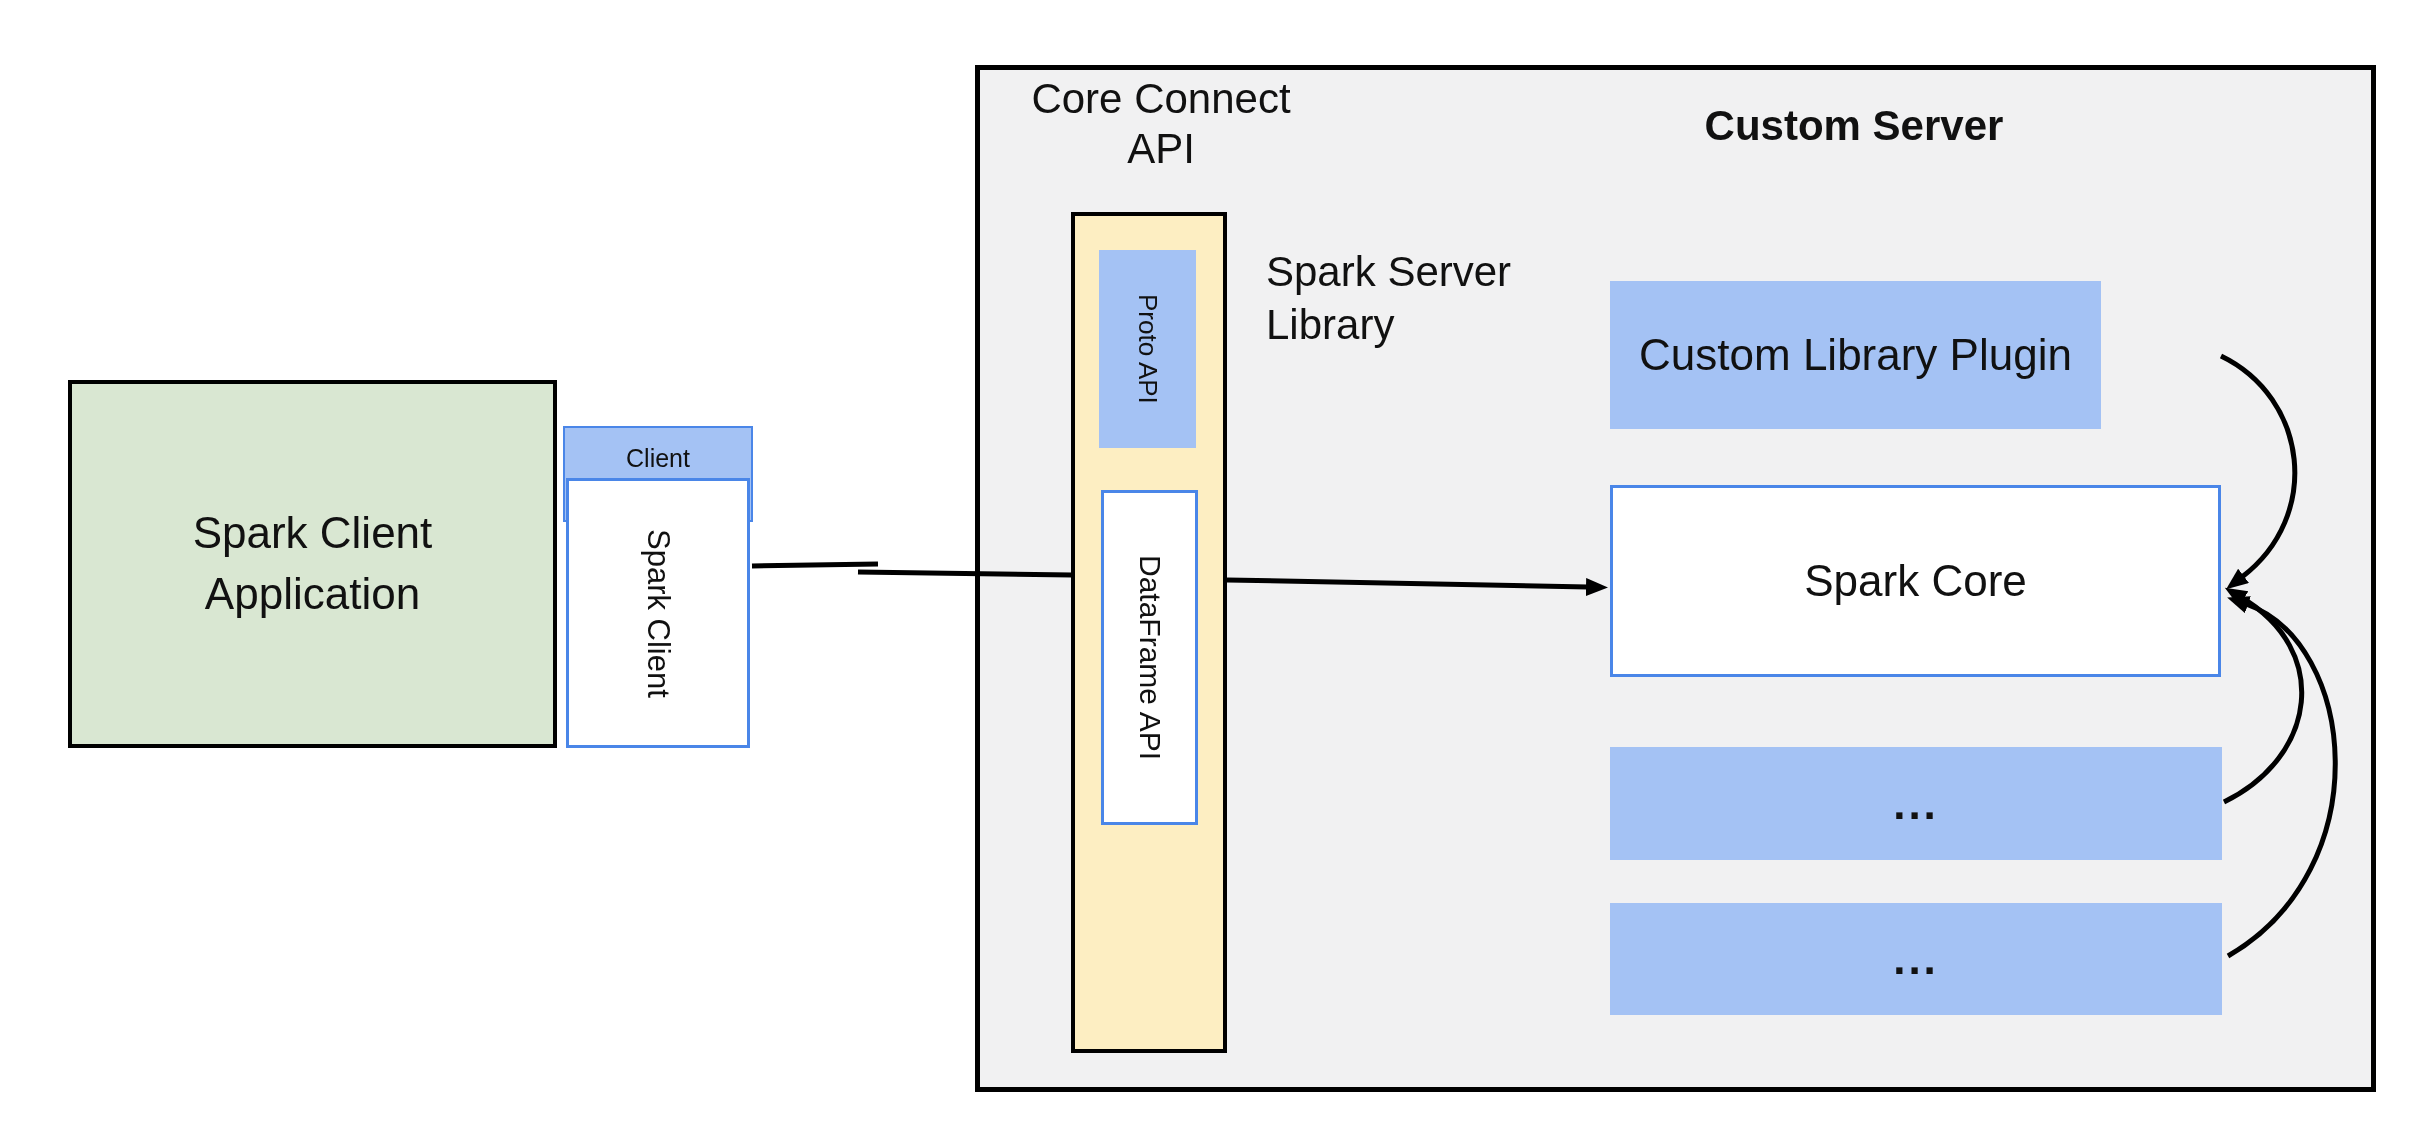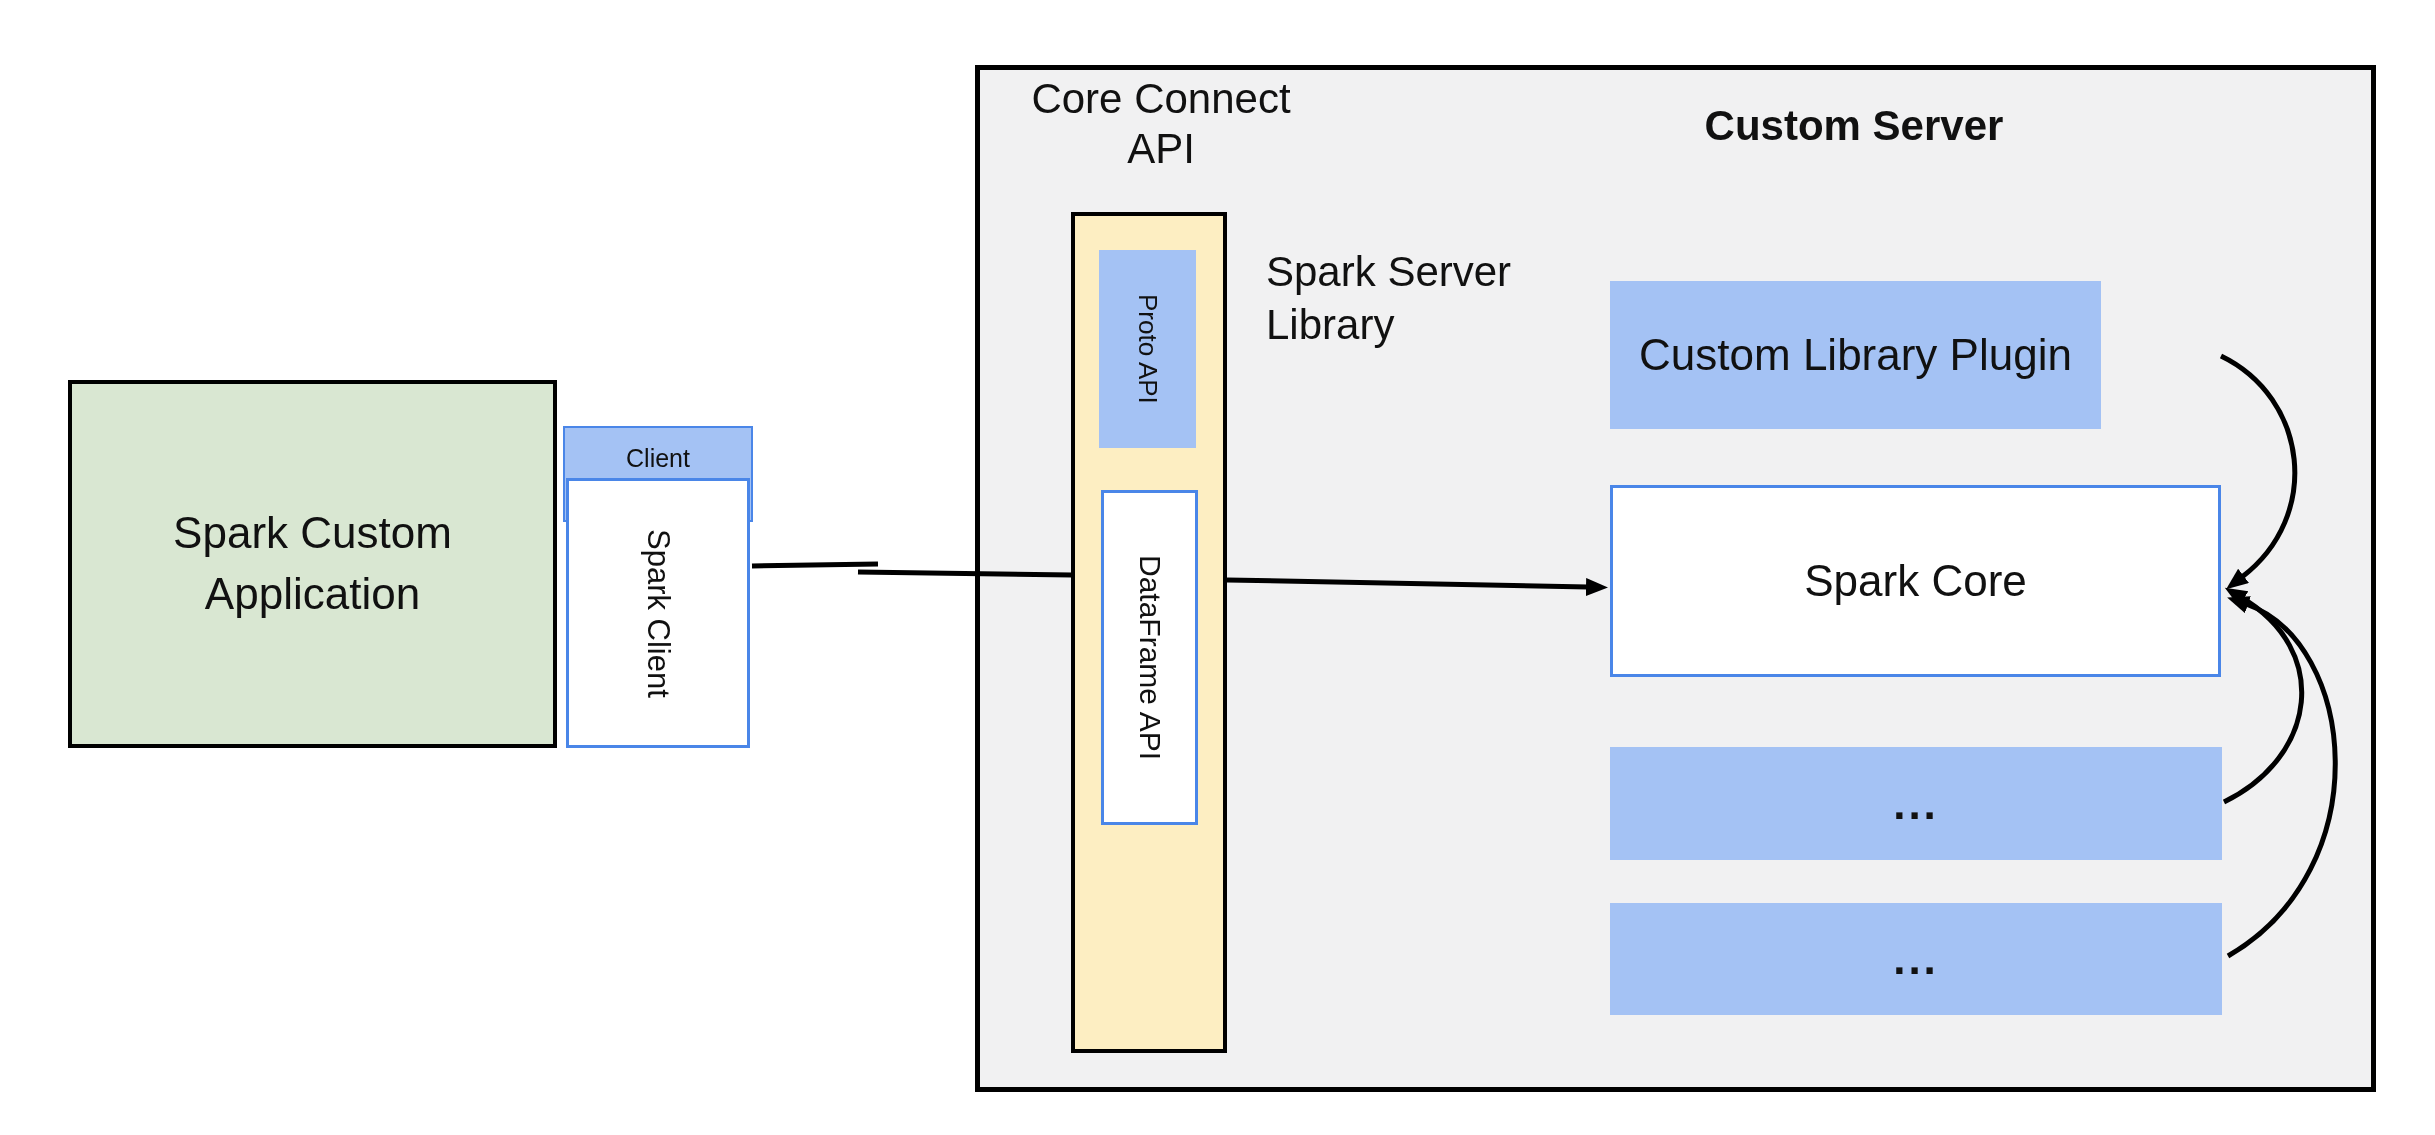--- a/index.html
+++ b/index.html
@@ -56,21 +56,21 @@
   .arrow{stroke:var(--c-line); fill:none; stroke-width:5;}
 </style>
 </head>
 <body>
 
 <div id="canvas">
 
   <div class="abs server-box"></div>
 
   <div class="abs green-box center-flex">
-    <span style="display:inline-block;max-width:420px;">Spark Custom Application</span>
+    <span style="display:inline-block;max-width:420px;">Spark Client Application</span>
   </div>
 
   <div class="abs package-box center-flex">
     <span class="wrap-narrow">Client Package</span>
   </div>
 
   <div class="abs spark-client-box center-flex">
     <span class="vtext">Spark Client</span>
   </div>
 

